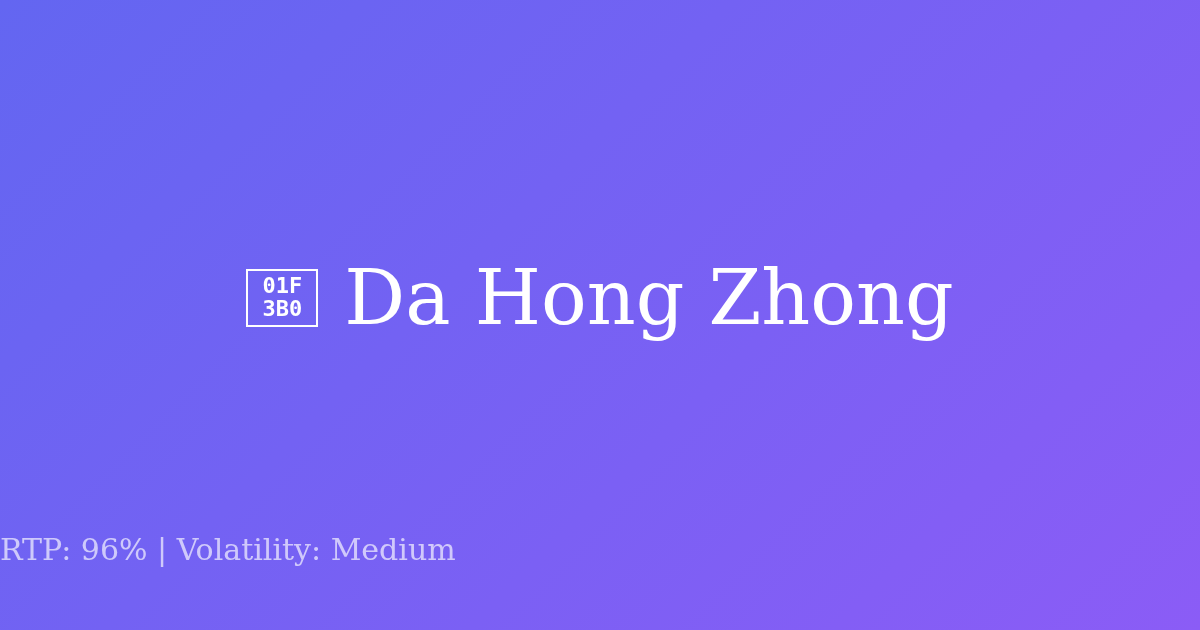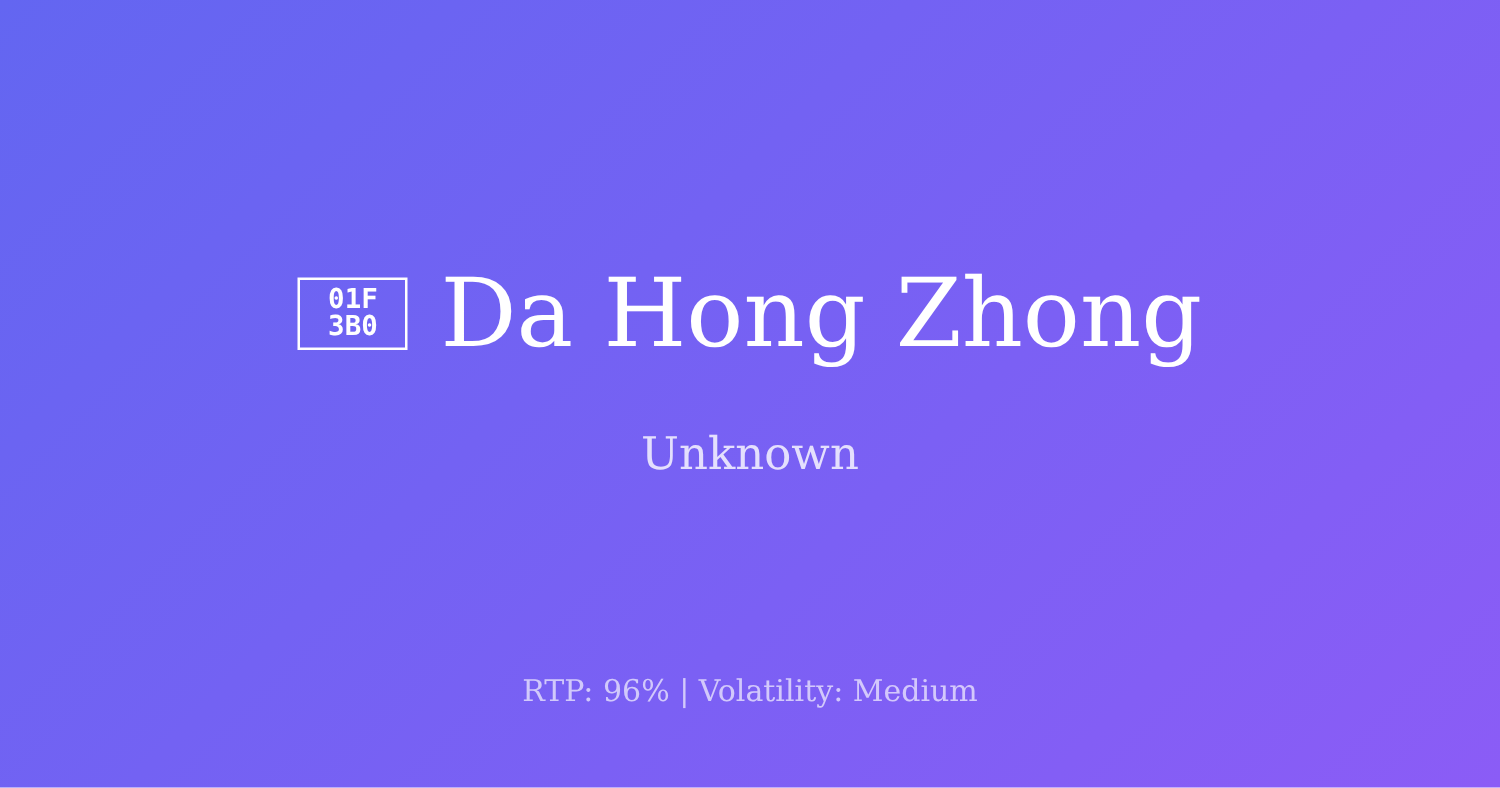--- a/index.html
+++ b/index.html
@@ -50,21 +50,21 @@
     white-space: nowrap;
   }
 
   
   .tofu-glyph {
     display: inline-flex;
     flex-direction: column;
     align-items: center;
     justify-content: center;
     box-sizing: border-box;
-    width: 88px;
+    width: 72px;
     height: 58px;
     border: 2px solid #FFFFFF;
     padding: 2px 3px;
     font-family: "DejaVu Sans Mono", "Liberation Mono", monospace;
     font-size: 22px;
     font-weight: 700;
     line-height: 1.03;
     letter-spacing: 0px;
     color: #FFFFFF;
     flex: none;
@@ -94,23 +94,23 @@
     margin-top: 50px;
     text-align: center;
   }
 
   
   .card-footer {
     position: absolute;
     left: 0;
     right: 0;
     bottom: 62px;
-    text-align: center;
+    text-align: left;
     font-family: "DejaVu Serif", "Liberation Serif", serif;
-    font-size: 24px;
+    font-size: 30px;
     font-weight: 400;
     color: rgba(255, 255, 255, 0.66);
     line-height: 1.2;
   }
 </style>
 </head>
 <body>
 
 <div class="og-card">
 
@@ -120,19 +120,18 @@
 
       <span class="tofu-glyph">
         <span class="tofu-row">01F</span>
         <span class="tofu-row">3B0</span>
       </span>
 
       <h1 class="card-title">Da Hong Zhong</h1>
 
     </div>
 
-    <div class="card-subtitle">Unknown</div>
 
   </div>
 
   <div class="card-footer">RTP: 96% | Volatility: Medium</div>
 
 </div>
 
 </body></html>

